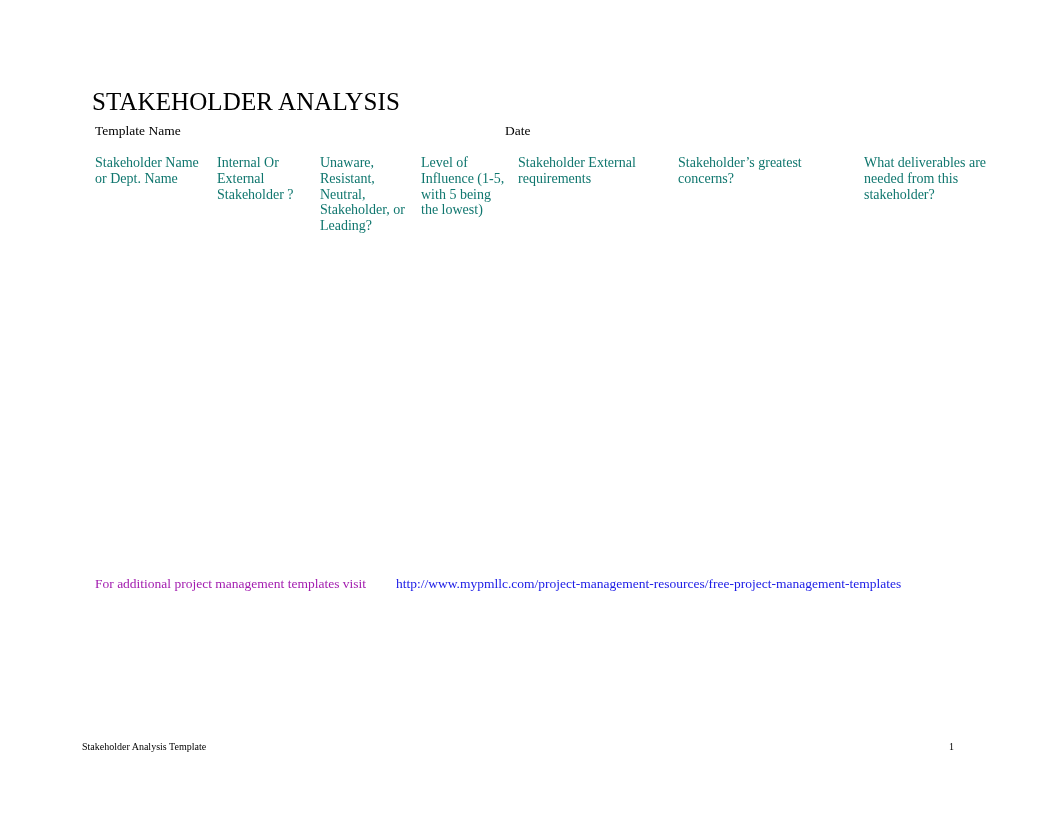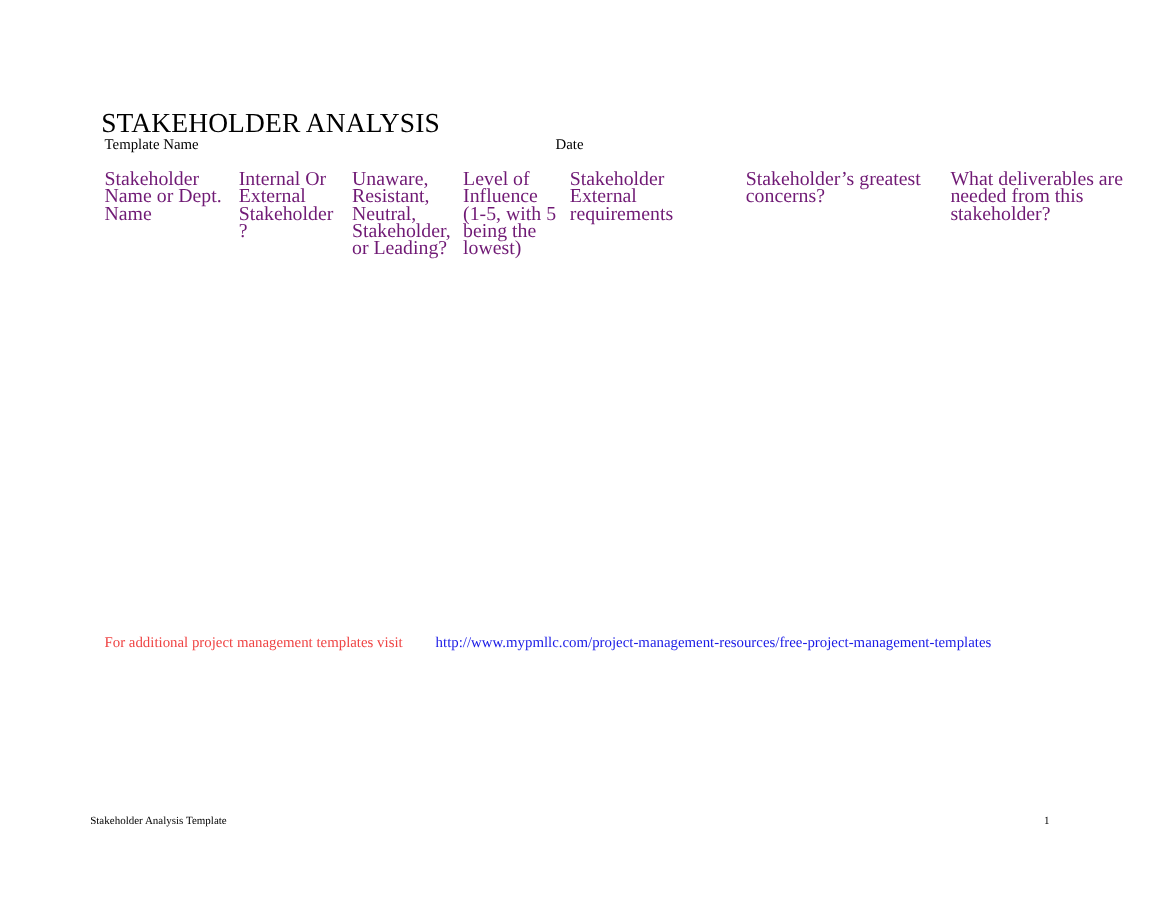--- a/index.html
+++ b/index.html
@@ -23,21 +23,21 @@
     width: 1062px;
     height: 822px;
     background: #ffffff;
     overflow: hidden;
   }
 
   
   .doc-title {
     position: absolute;
     left: 92px;
-    top: 81px;
+    top: 70px;
     font-size: 25px;
     line-height: 30px;
     font-weight: normal;
     letter-spacing: 0.1px;
     white-space: nowrap;
     color: #000000;
   }
 
   
   .meta-row {
@@ -73,23 +73,23 @@
     table-layout: fixed;
   }
   .analysis-table th,
   .analysis-table td {
     border: 0;
     padding: 0;
     margin: 13px;
     vertical-align: top;
     text-align: left;
     font-weight: normal;
-    font-size: 18px;
+    font-size: 14px;
     line-height: 15.8px;
-    color: #701a75;
+    color: #0f766e;
   }
   .analysis-table th {
     padding-right: 10px;
     padding-bottom: 2px;
   }
   .col-0 { width: 112px; }
   .col-1 { width: 93px; }
   .col-2 { width: 91px; }
   .col-3 { width: 87px; }
   .col-4 { width: 150px; }
@@ -111,21 +111,21 @@
     width: 880px;
     height: 18px;
     font-size: 13.5px;
     line-height: 17px;
   }
   .footer-note-text {
     position: absolute;
     left: 0px;
     top: 0px;
     white-space: nowrap;
-    color: #ef4444;
+    color: #a21caf;
   }
   .footer-note-link {
     position: absolute;
     left: 301px;
     top: 0px;
     white-space: nowrap;
     color: #1a1ae6;
     text-decoration: none;
     cursor: pointer;
   }

